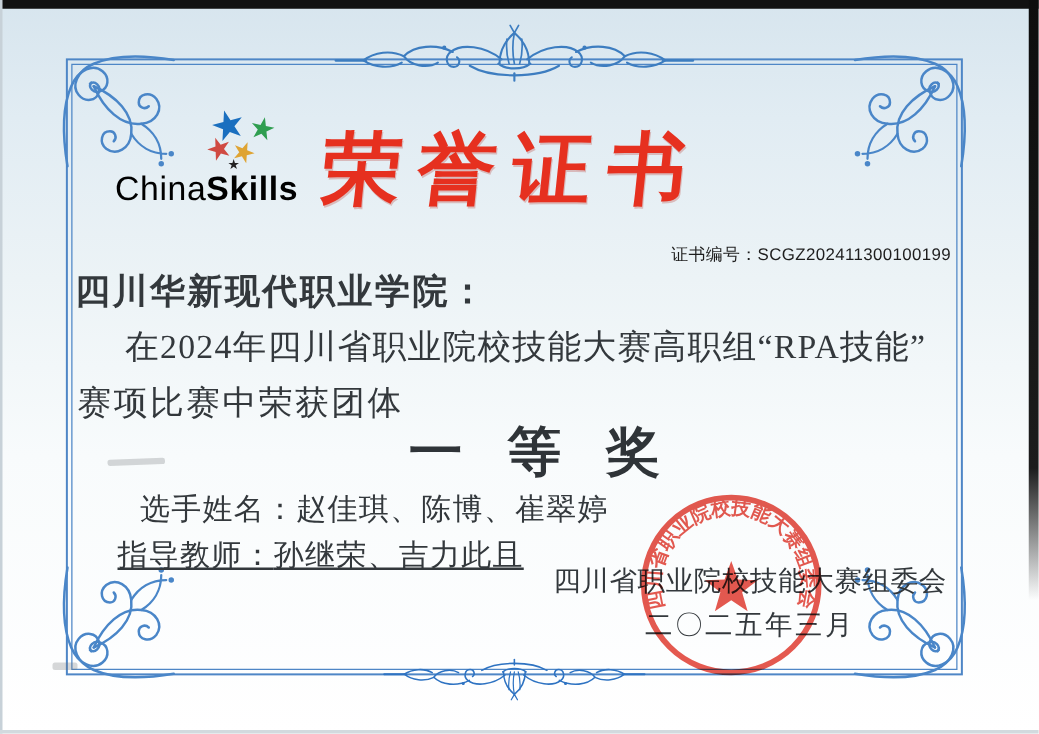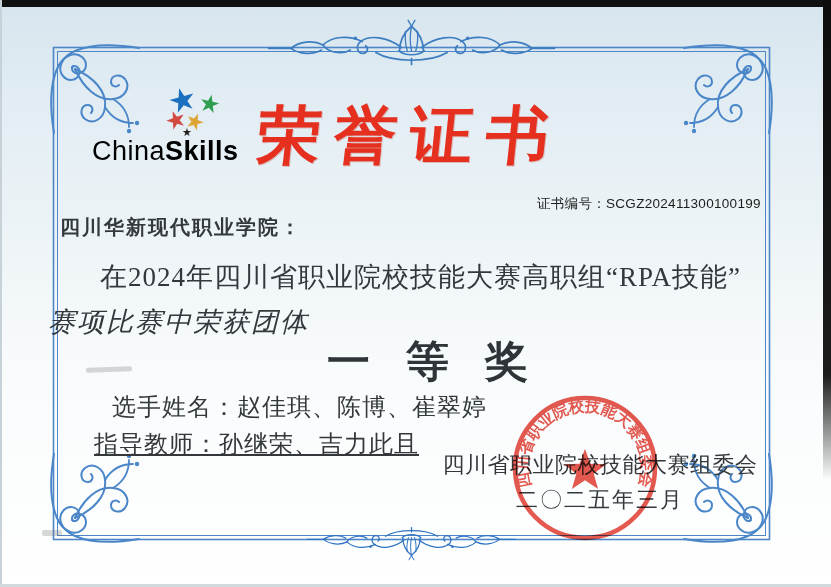--- a/index.html
+++ b/index.html
@@ -27,23 +27,23 @@
     font-size:27px;color:#000000;letter-spacing:.5px;}
   #logo-text .bold{font-weight:bold;}
   
   #title{left:258px;top:93px;font-size:63px;font-weight:bold;color:#e6301f;
     letter-spacing:13px;transform:skewX(-6deg);white-space:nowrap;
     text-shadow:1px 1px 0 rgba(180,30,20,.25);}
   #cert-no{left:537px;top:179px;font-size:13.5px;color:#1d1d1d;letter-spacing:.3px;white-space:nowrap;
     font-family:"Liberation Sans","DejaVu Sans",sans-serif;margin-top:16px;}
   
   .cn{color:#33383c;white-space:nowrap;}
-  #recipient{left:60px;top:214px;font-size:20px;font-weight:bold;letter-spacing:2px;}
+  #recipient{left:60px;top:214px;font-size:28px;font-weight:bold;letter-spacing:2px;}
   #body1{left:100px;top:259px;font-size:27px;letter-spacing:1px;}
-  #body2{left:48px;top:304px;font-size:27px;letter-spacing:2px;font-style:italic;}
+  #body2{left:62px;top:304px;font-size:27px;letter-spacing:2px;}
   #award{left:0;top:333px;width:100%;text-align:center;}
   #award span{font-family:Liberation Serif, serif;
     font-size:43px;font-weight:bold;color:#2f3438;letter-spacing:36px;margin-right:-36px;
     position:relative;left:12px;}
   #players{left:112px;top:391px;font-size:24px;letter-spacing:1px;}
   #teachers{left:94px;top:428px;font-size:24px;letter-spacing:1px;text-decoration:underline;}
   #issuer{left:430px;top:450px;width:340px;text-align:center;font-size:22px;letter-spacing:.5px;}
   #date{left:430px;top:485px;width:340px;text-align:center;font-size:22px;letter-spacing:2px;}
   
   #seal{left:509px;top:392px;width:152px;height:152px;opacity:.85;mix-blend-mode:multiply;z-index:5;}

